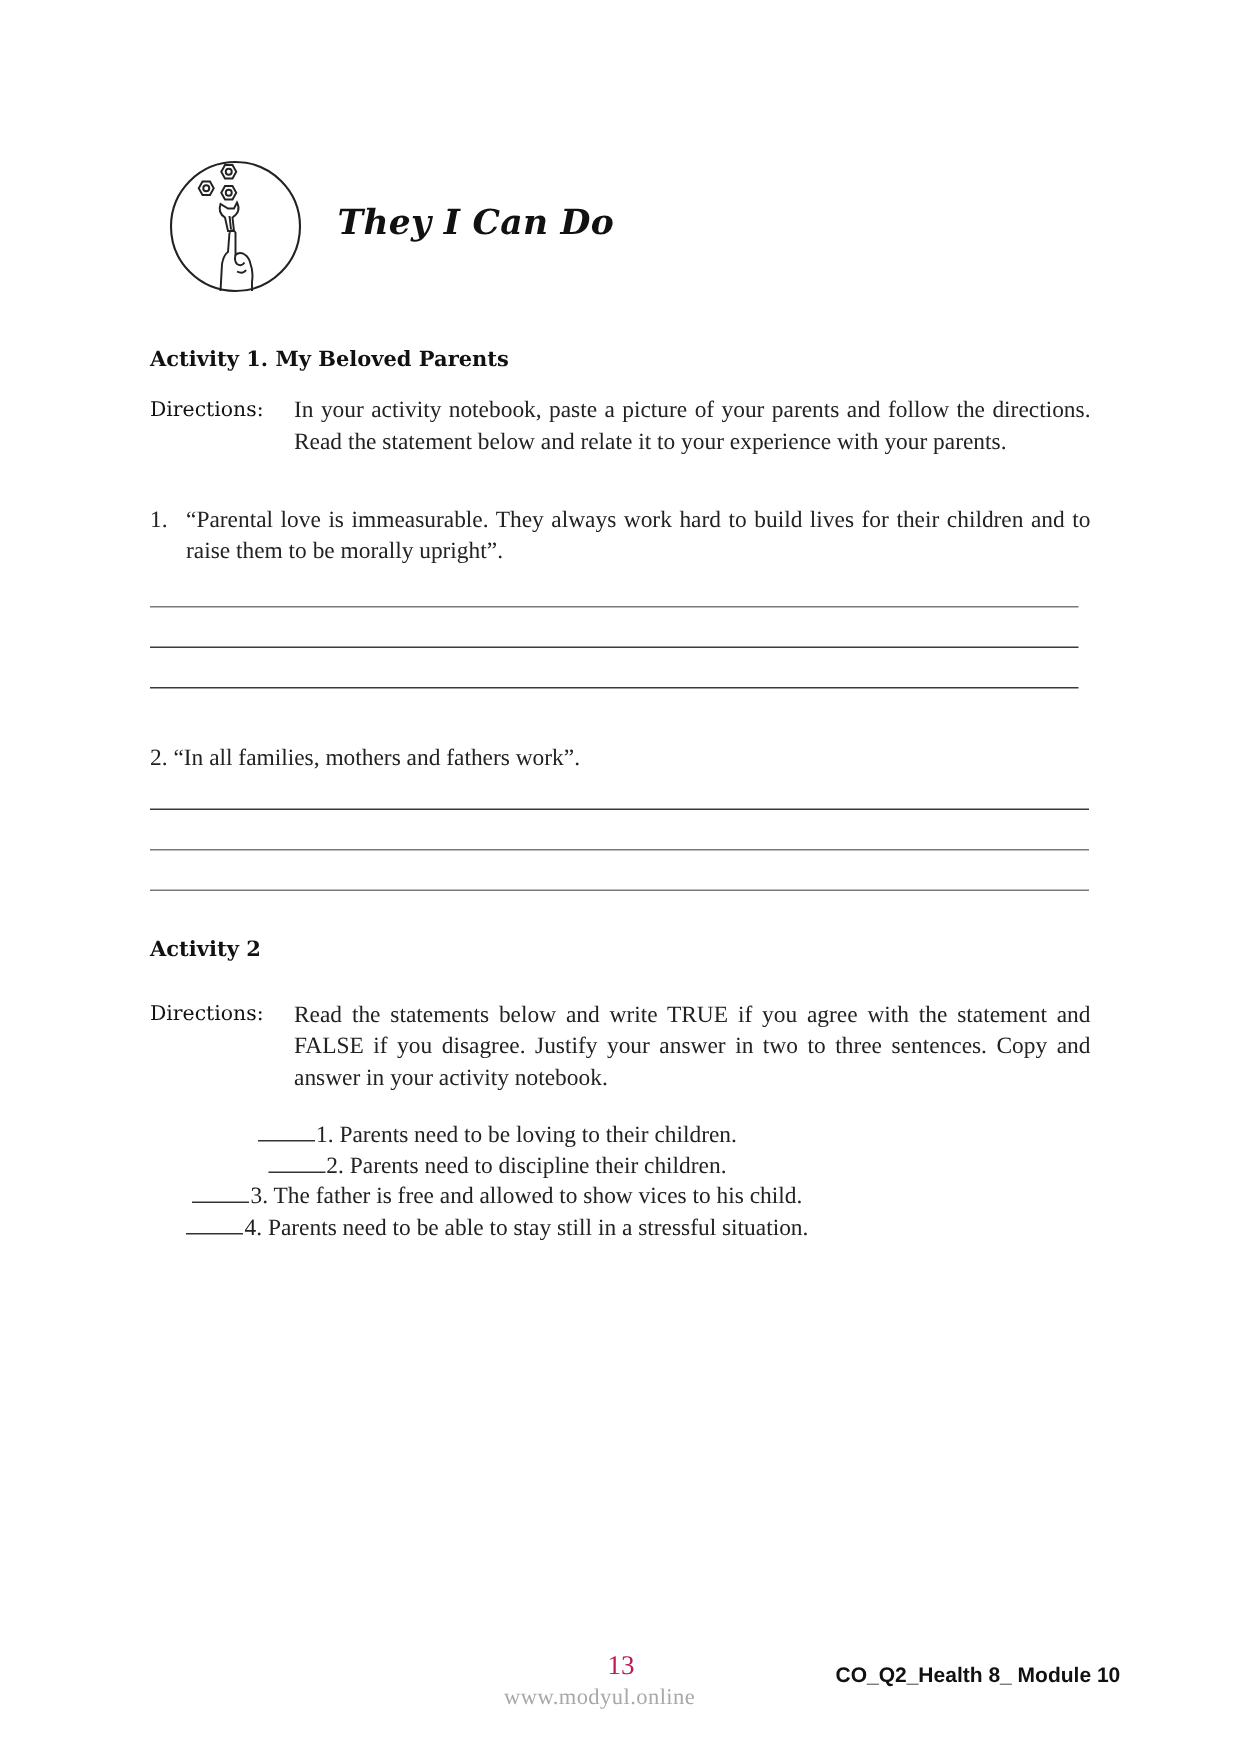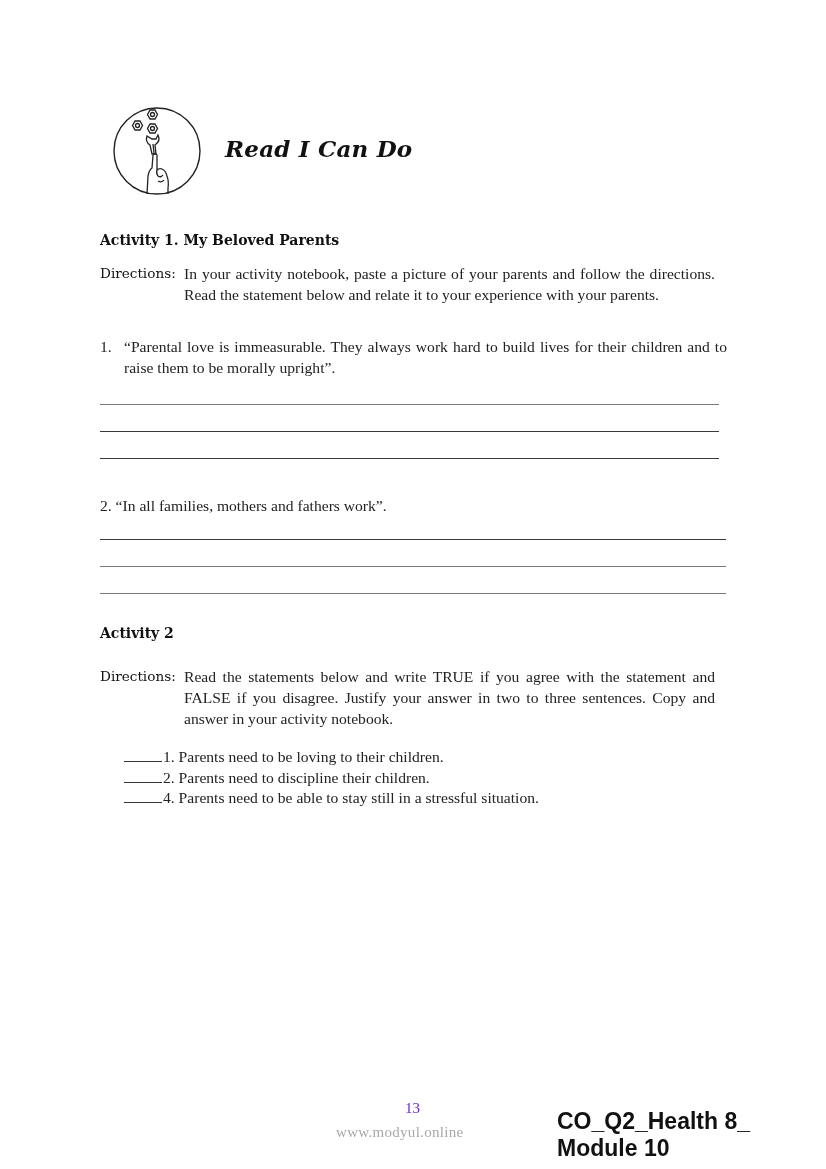--- a/index.html
+++ b/index.html
@@ -33,21 +33,21 @@
       font-family: "DejaVu Serif", serif;
       font-weight: bold; font-size: 14px; color: #111;
     }
 
     .dir-block { position: absolute; left: 100px; width: 627px; }
     .dir-label {
       position: absolute; left: 0; top: 0;
       font-family: "DejaVu Serif", serif; font-weight: normal; font-size: 13.6px; line-height: 21px; color:#111;
     }
     .dir-text {
-      position: absolute; left: 84px; top: 0; width: 531px;
+      position: absolute; left: 96px; top: 0; width: 531px;
       font-family: "Liberation Serif", "DejaVu Serif", serif;
       font-size: 15.6px; line-height: 21px; color: #222;
       text-align: justify;
     }
 
     .q-block {
       position: absolute; left: 100px; width: 627px;
       font-family: "Liberation Serif", "DejaVu Serif", serif;
       font-size: 15.6px; line-height: 21px; color: #222;
       text-align: justify;
@@ -59,40 +59,40 @@
       position: absolute; height: 0;
       border-top: 1.3px solid #3a3a3a;
     }
     .ans-line.light { border-top-color: #7a7a7a; }
 
     .tf-list {
       position: absolute; left: 124px; top: 747px;
       font-family: "Liberation Serif", "DejaVu Serif", serif;
       font-size: 15.6px; line-height: 20.6px; color: #222;
     }
-    .tf-item { white-space: nowrap; }
+    .tf-item { white-space: nowrap; text-align: center; }
     .tf-blank {
       display: inline-block; width: 38px; height: 14px;
       border-bottom: 1.2px solid #333; vertical-align: baseline;
       margin-right: 1px;
     }
 
     .page-num {
       position: absolute; left: 405px; top: 1100px;
-      font-family: "Liberation Serif", serif; font-size: 15px; color: #6d28d9;
+      font-family: "Liberation Serif", serif; font-size: 18px; color: #be185d;
     }
     .watermark {
       position: absolute; left: 336px; top: 1124px;
       font-family: Liberation Serif, serif; font-size: 15px; color: #a8a8a8;
       letter-spacing: 0.3px;
     }
     .module-code {
       position: absolute; left: 557px; top: 1108px;
       font-family: "Liberation Sans", "DejaVu Sans", sans-serif;
-      font-weight: bold; font-size: 23px; color: #111;
+      font-weight: bold; font-size: 14px; color: #111;
     }
   </style>
 </head>
 <body>
 
 <div class="page">
 
   <div class="hdr-icon">
     <svg width="90" height="90" viewBox="0 0 90 90">
       <circle cx="45" cy="45" r="43" fill="none" stroke="#222" stroke-width="1.4"></circle>
@@ -112,21 +112,21 @@
       </g>
 
       <g fill="none" stroke="#222" stroke-width="1.3" stroke-linejoin="round">
         <path d="M41,49 Q43,46 45,49 L45,64 Q47,62 50,63 Q54,65 55,70 Q57,75 56,82 L56,88"></path>
         <path d="M41,49 L40,62 Q37,64 36,70 L35,88"></path>
         <path d="M45,64 Q44,68 46,70 Q49,72 51,69"></path>
         <path d="M46,75 Q50,77 52,74"></path>
       </g>
     </svg>
   </div>
-  <div class="hdr-title">Read I Can Do</div>
+  <div class="hdr-title">They I Can Do</div>
 
   <div class="act-heading" style="left:100px; top:232px;">Activity 1. My Beloved Parents</div>
 
   <div class="dir-block" style="top:263px; height:64px;">
     <div class="dir-label">Directions:</div>
     <div class="dir-text">In your activity notebook, paste a picture of your parents and follow the directions. Read the statement below and relate it to your experience with your parents.</div>
   </div>
 
   <div class="q-block" style="top:336px;">
     <span class="q-num">1.</span>
@@ -154,20 +154,23 @@
   </div>
 
   <div class="tf-list">
     <div class="tf-item">
       <span class="tf-blank"></span><span>1.</span> <span>Parents need to be loving to their children.</span>
     </div>
     <div class="tf-item">
       <span class="tf-blank"></span><span>2.</span> <span>Parents need to discipline their children.</span>
     </div>
     <div class="tf-item">
+      <span class="tf-blank"></span><span>3.</span> <span>The father is free and allowed to show vices to his child.</span>
+    </div>
+    <div class="tf-item">
       <span class="tf-blank"></span><span>4.</span> <span>Parents need to be able to stay still in a stressful situation.</span>
     </div>
   </div>
 
   <div class="page-num">13</div>
   <div class="watermark">www.modyul.online</div>
   <div class="module-code">CO_Q2_Health 8_ Module 10</div>
 
 </div>
 

